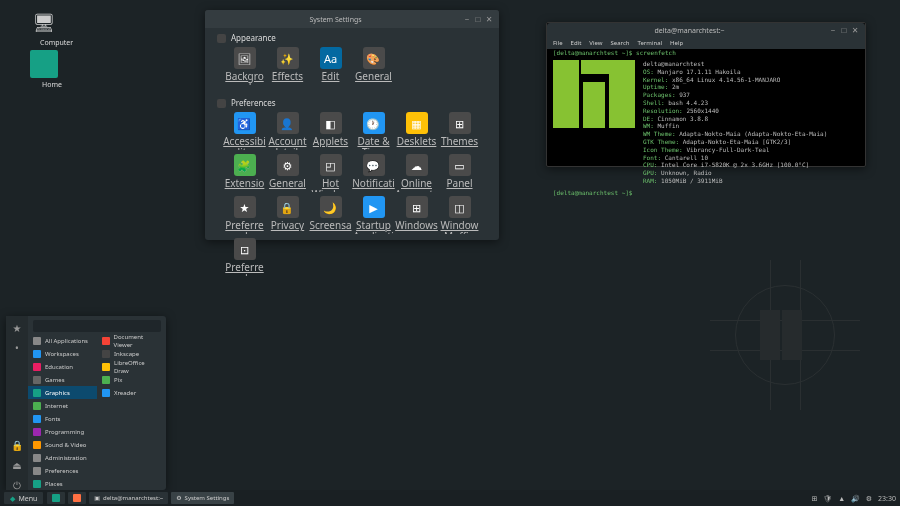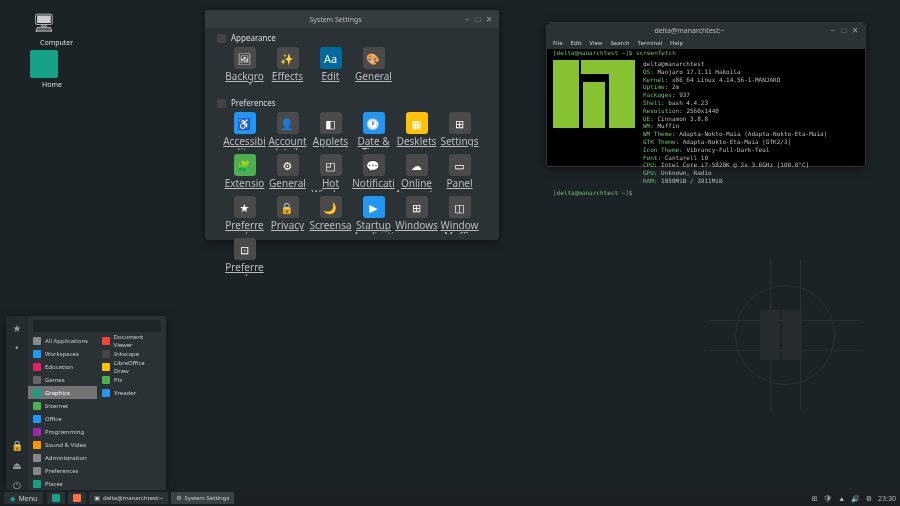--- a/index.html
+++ b/index.html
@@ -37,21 +37,21 @@
 .menu { position: absolute; left: 6px; top: 316px; width: 160px; height: 174px; background: #2a3236; border-radius: 3px; box-shadow: 0 2px 10px rgba(0,0,0,.5); display: flex; }
 .menu-side { width: 22px; background: #242b2e; display: flex; flex-direction: column; align-items: center; padding-top: 5px; gap: 8px; }
 .menu-side .side-icon { width: 12px; height: 12px; color: #999; font-size: 10px; text-align: center; cursor: pointer; }
 .menu-side .spacer { flex: 1; }
 .menu-body { flex: 1; display: flex; flex-direction: column; }
 .menu-search { height: 16px; padding: 3px 5px; }
 .menu-search input { width: 100%; height: 12px; background: #1f262a; border: none; border-radius: 2px; font-size: 6px; color: #ccc; padding: 0 5px; }
 .menu-cols { flex: 1; display: flex; }
 .menu-col { width: 50%; padding: 2px 0; }
 .menu-item { height: 13px; display: flex; align-items: center; padding: 0 5px; gap: 4px; font-size: 6px; cursor: pointer; }
-.menu-item.active { background: #737373; color: #fff; }
+.menu-item.active { background: #0c4a6e; color: #fff; }
 .menu-item .mi-icon { width: 8px; height: 8px; border-radius: 1px; display: inline-block; }
 
 .panel { position: absolute; left: 0; bottom: 0; width: 900px; height: 16px; background: #1a2023; display: flex; align-items: center; padding: 0 4px; gap: 4px; }
 .panel .p-menu { height: 12px; padding: 0 6px; background: #2a3236; border-radius: 1px; font-size: 7px; display: flex; align-items: center; cursor: pointer; }
 .panel .task { height: 12px; padding: 0 5px; background: #2a3236; border-radius: 1px; font-size: 6px; display: flex; align-items: center; gap: 3px; cursor: pointer; }
 .panel .task.active { background: #394246; }
 .panel .spacer { flex: 1; }
 .panel .tray { display: flex; gap: 6px; align-items: center; font-size: 7px; color: #bbb; }
 .panel .tray span { cursor: pointer; }
 
@@ -136,21 +136,21 @@
         <div class="settings-item">
           <div class="icon" style="background:#2196f3;color:#fff">🕐</div>
           <div class="caption">Date &amp; Time</div>
         </div>
         <div class="settings-item">
           <div class="icon" style="background:#ffc107;color:#fff">▦</div>
           <div class="caption">Desklets</div>
         </div>
         <div class="settings-item">
           <div class="icon" style="background:#4a4a4a;color:#fff">⊞</div>
-          <div class="caption">Settings</div>
+          <div class="caption">Themes</div>
         </div>
         <div class="settings-item">
           <div class="icon" style="background:#4caf50;color:#fff">🧩</div>
           <div class="caption">Extensions</div>
         </div>
         <div class="settings-item">
           <div class="icon" style="background:#4a4a4a;color:#fff">⚙</div>
           <div class="caption">General</div>
         </div>
         <div class="settings-item">
@@ -280,21 +280,21 @@
           <div class="menu-item active">
             <span class="mi-icon" style="background:#16a085"></span>
             <span>Graphics</span>
           </div>
           <div class="menu-item">
             <span class="mi-icon" style="background:#4caf50"></span>
             <span>Internet</span>
           </div>
           <div class="menu-item">
             <span class="mi-icon" style="background:#2196f3"></span>
-            <span>Office</span>
+            <span>Fonts</span>
           </div>
           <div class="menu-item">
             <span class="mi-icon" style="background:#9c27b0"></span>
             <span>Programming</span>
           </div>
           <div class="menu-item">
             <span class="mi-icon" style="background:#ff9800"></span>
             <span>Sound &amp; Video</span>
           </div>
           <div class="menu-item">

